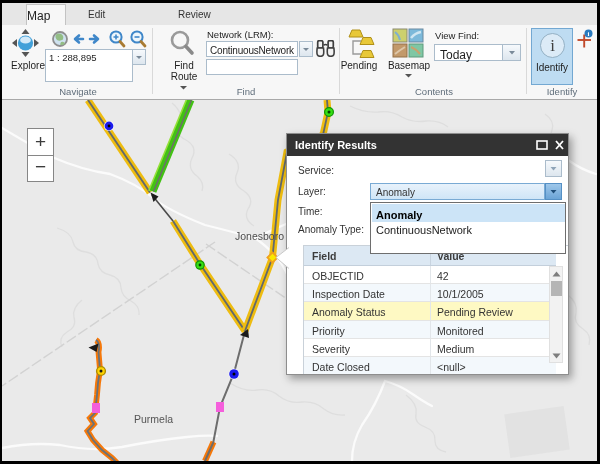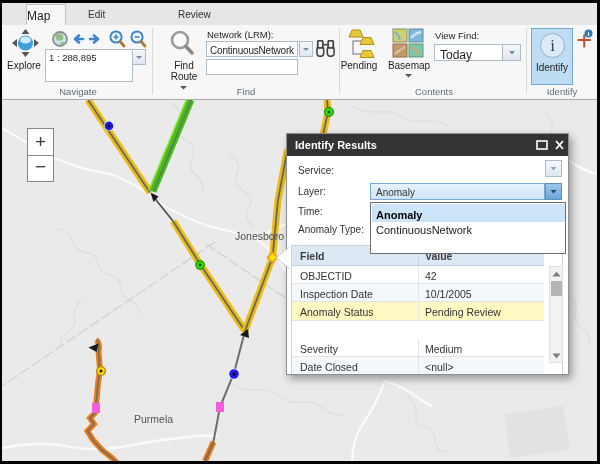--- a/index.html
+++ b/index.html
@@ -18,21 +18,21 @@
 #map{left:2px;top:100px;width:595px;height:361px;background:#eaeaea}
 #zoomctl{left:25px;top:28px;width:27px;height:54px;background:#fff;border:1px solid #868686;box-sizing:border-box}
 #zoomctl .zline{left:0;top:26px;width:25px;height:1px;background:#868686}
 #panel{left:284px;top:33px;width:283px;height:242px;background:#fff;border:1px solid #8e8e8e;box-sizing:border-box;box-shadow:3px 4px 8px rgba(0,0,0,0.35);overflow:hidden}
 #ptitle{left:0;top:0;width:100%;height:22px;background:#333333;color:#fff;font-size:11px;font-weight:bold;line-height:22px;padding-left:8px;box-sizing:border-box}
 .plabel{font-size:10px;color:#333}
 .pcombo{left:83px;width:175px;height:17px;box-sizing:border-box}
 .pcbtn{left:258px;width:17px;height:17px;box-sizing:border-box}
 #ddlist{left:83px;top:68px;width:196px;height:52px;background:#fff;border:1px solid #6e6e6e;box-sizing:border-box;overflow:hidden;z-index:5}
 .dditem{left:1px;width:193px;font-size:11px;color:#222;padding:0 0 0 4px;box-sizing:border-box;white-space:nowrap}
-#ptable{left:4px;top:111px;width:272px;height:129px;border:1px solid #c9d1d9;border-bottom:none;box-sizing:border-box;overflow:hidden}
+#ptable{left:16px;top:111px;width:272px;height:129px;border:1px solid #c9d1d9;border-bottom:none;box-sizing:border-box;overflow:hidden}
 .trow{left:0;width:252px;height:18.2px;font-size:10.5px;color:#333;border-bottom:1px solid #e4e4e4;box-sizing:border-box}
 .tcell1{position:absolute;left:8px;top:4px;white-space:nowrap}
 .tcell2{position:absolute;left:133px;top:4px;white-space:nowrap}
 .coldiv{position:absolute;left:126px;top:0;width:1px;height:100%;background:#e2e6ea}
 #sbar{left:262px;top:132px;width:14px;height:97px;background:#f2f2f2;border:1px solid #e0e0e0;box-sizing:border-box}
 </style>
 </head>
 <body>
 <div id="app">
 
@@ -48,21 +48,21 @@
     <div class="abs sep" style="left:524px"></div>
 
     <div class="abs" id="explore-icon" style="left:6px;top:3px;width:34px;height:30px"><svg width="34" height="30" viewBox="0 0 34 30">
       <path d="M17.5 1 L21.5 6 L13.5 6 Z" fill="#555"></path>
       <path d="M17.5 29 L13.5 24 L21.5 24 Z" fill="#555"></path>
       <path d="M4 15 L9 11 L9 19 Z" fill="#555"></path>
       <path d="M31 15 L26 11 L26 19 Z" fill="#555"></path>
       <circle cx="17.5" cy="15" r="7.6" fill="#41a0d9"></circle>
       <ellipse cx="17.5" cy="12" rx="5.4" ry="3.6" fill="#d3e9f8"></ellipse>
     </svg></div>
-    <div class="abs rtxt" style="left:5px;top:35px;width:38px;text-align:left">Explore</div>
+    <div class="abs rtxt" style="left:5px;top:35px;width:38px;text-align:right">Explore</div>
     <div class="abs" id="nav-icons" style="left:48px;top:4px;width:100px;height:20px"><svg width="100" height="20" viewBox="0 0 100 20">
       <circle cx="10" cy="10" r="7" fill="#cfe2ef" stroke="#8e8e8e" stroke-width="1.8"></circle>
       <path d="M6 5.5 q3.5 -2 6.5 0.5 q1.5 2 0.5 4.5 q-3 2 -6 0.5 q-2.5 -3 -1 -5.5 Z" fill="#93bd85"></path>
       <path d="M11 13 q3 -1 4 1.5 q-2.5 2.5 -5 1 Z" fill="#93bd85"></path>
       <path d="M33 10 L26 10 M29 6.5 L25 10 L29 13.5" stroke="#3f87c9" stroke-width="2.6" fill="none" stroke-linecap="round" stroke-linejoin="round"></path>
       <path d="M40 10 L47 10 M44 6.5 L48 10 L44 13.5" stroke="#3f87c9" stroke-width="2.6" fill="none" stroke-linecap="round" stroke-linejoin="round"></path>
       <circle cx="66" cy="8" r="5.6" stroke="#3f87c9" stroke-width="2" fill="#eef6fb"></circle>
       <path d="M66 5.5 L66 10.5 M63.5 8 L68.5 8" stroke="#3f87c9" stroke-width="1.6"></path>
       <path d="M70 12.5 L74 17" stroke="#a97b32" stroke-width="2.8" stroke-linecap="round"></path>
       <circle cx="87" cy="8" r="5.6" stroke="#3f87c9" stroke-width="2" fill="#eef6fb"></circle>
@@ -272,20 +272,25 @@
         <div class="abs trow" style="top:38.2px;background:#f3f8fc">
             <span class="tcell1">Inspection Date</span>
             <span class="tcell2">10/1/2005</span>
             <span class="coldiv"></span>
           </div>
         <div class="abs trow" style="top:56.4px;background:#fef9c3">
             <span class="tcell1">Anomaly Status</span>
             <span class="tcell2">Pending Review</span>
             <span class="coldiv"></span>
           </div>
+        <div class="abs trow" style="top:74.6px;background:#f3f8fc">
+            <span class="tcell1">Priority</span>
+            <span class="tcell2">Monitored</span>
+            <span class="coldiv"></span>
+          </div>
         <div class="abs trow" style="top:92.8px;background:#fff">
             <span class="tcell1">Severity</span>
             <span class="tcell2">Medium</span>
             <span class="coldiv"></span>
           </div>
         <div class="abs trow" style="top:111px;background:#f3f8fc;border-bottom:none">
             <span class="tcell1">Date Closed</span>
             <span class="tcell2">&lt;null&gt;</span>
             <span class="coldiv"></span>
           </div>

